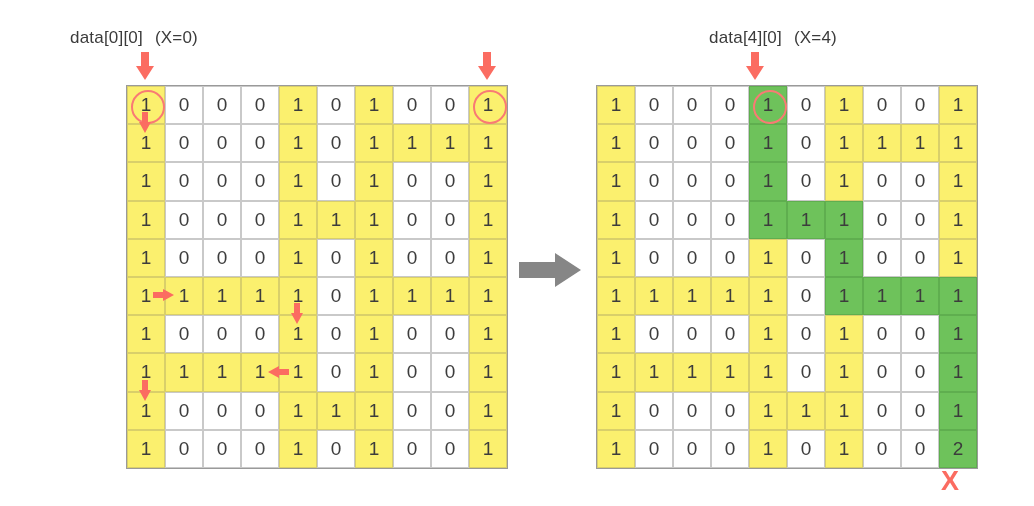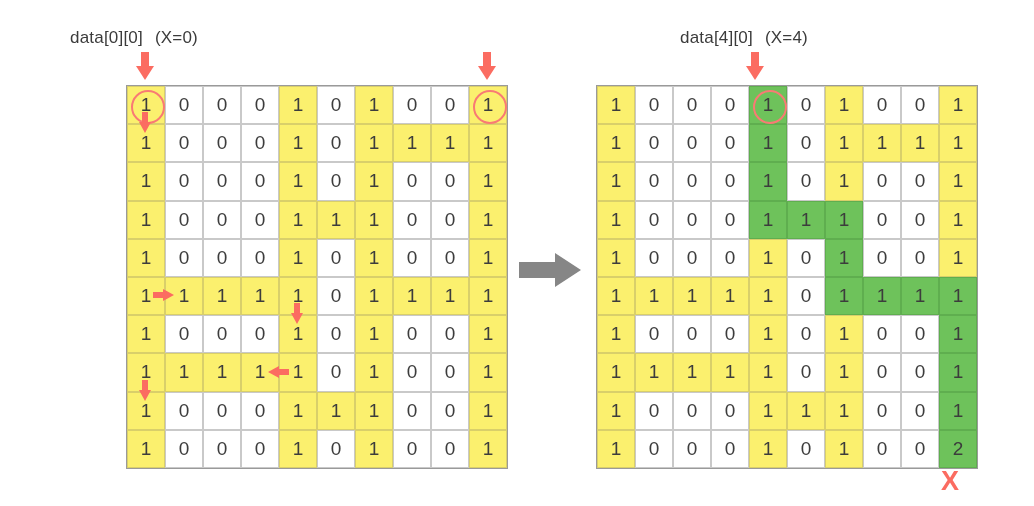--- a/index.html
+++ b/index.html
@@ -104,21 +104,21 @@
     font-size:27px;
     font-weight:bold;
     color:#fb6c61;
   }
 </style>
 </head>
 <body>
 
 <div id="stage">
     <div class="caption" style="left: 70px; top: 28px;"><span>data[0][0]</span><span class="sep"></span><span>(X=0)</span></div>
-    <div class="caption" style="left: 680px; top: 28px;"><span>data[4][0]</span><span class="sep"></span><span>(X=4)</span></div>
+    <div class="caption" style="left: 709px; top: 28px;"><span>data[4][0]</span><span class="sep"></span><span>(X=4)</span></div>
     <div class="ptr" style="left: 136px; top: 52px;">
       <div class="shaft"></div>
       <div class="head"></div>
     </div>
     <div class="ptr" style="left: 478px; top: 52px;">
       <div class="shaft"></div>
       <div class="head"></div>
     </div>
     <div class="ptr" style="left: 746px; top: 52px;">
       <div class="shaft"></div>

